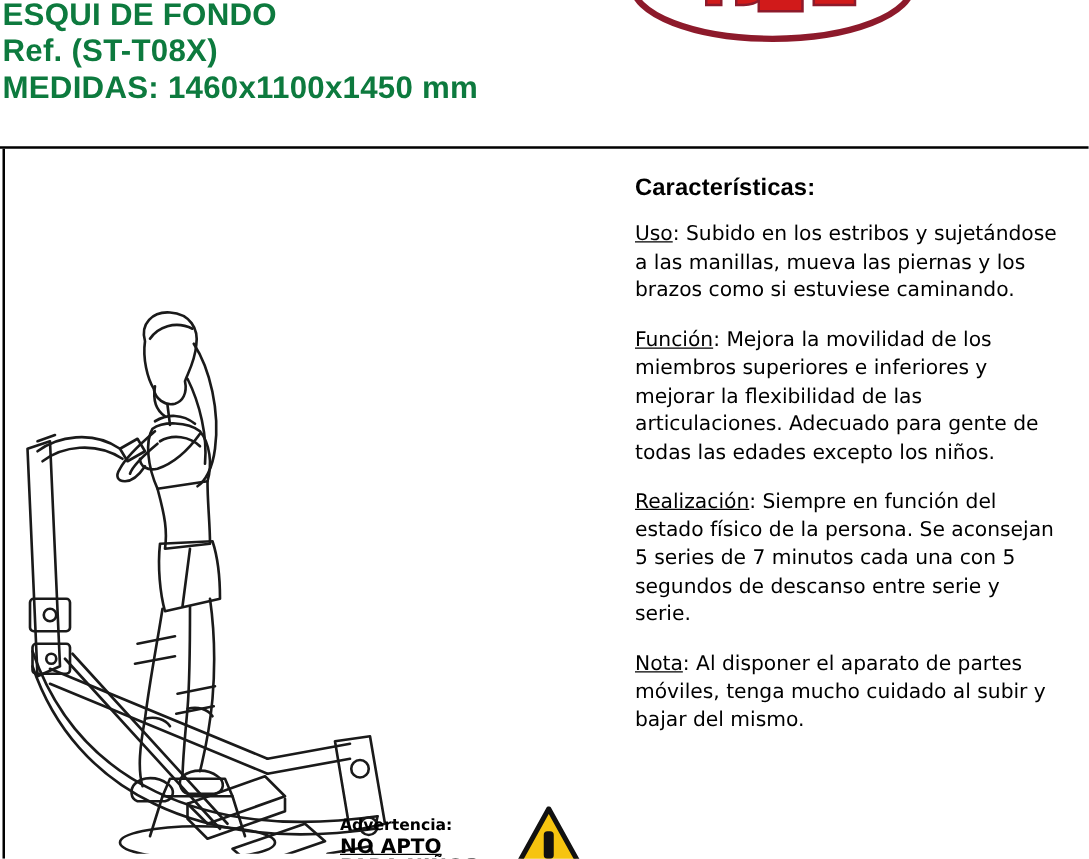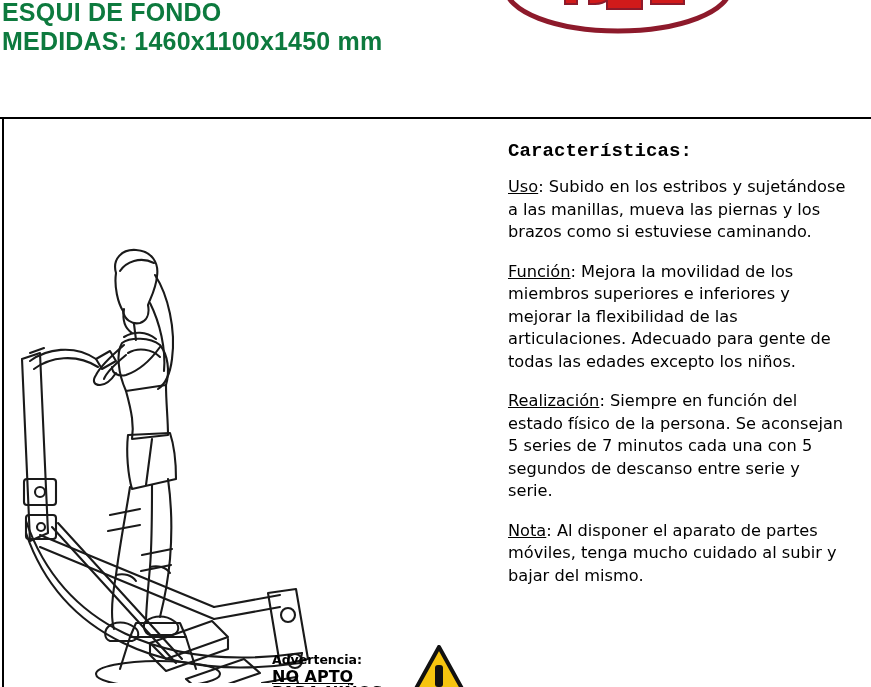--- a/index.html
+++ b/index.html
@@ -111,21 +111,21 @@
 
   
   .content {
     position: absolute;
     left: 508px;
     top: 140px;
     width: 340px;
   }
   .content h2 {
     margin: 0 0 14px 0;
-    font-family: Liberation Mono, monospace;
+    font-family: Liberation Sans, sans-serif;
     font-size: 19px;
     font-weight: bold;
     color: #000;
     letter-spacing: 0.1px;
   }
   .para {
     margin: 0 0 17px 0;
     font-family: "DejaVu Sans", sans-serif;
     font-size: 16.2px;
     line-height: 22.5px;
@@ -137,20 +137,21 @@
   .para:last-child { margin-bottom: 0; }
 </style>
 </head>
 <body>
 
 <div class="page">
 
   <div class="header">
     <div class="title-block">
       <span class="title-line1">ESQUI DE FONDO</span>
+      <span class="title-line2">Ref. (ST-T08X)</span>
       <span class="title-line3">MEDIDAS: 1460x1100x1450 mm</span>
     </div>
 
     <div class="logo">
       <svg width="230" height="100" viewBox="0 0 230 100">
         <ellipse cx="115" cy="30" rx="112" ry="43" fill="none" stroke="#8d1a2b" stroke-width="5"></ellipse>
         <g fill="#d11a1a" stroke="#8d1a2b" stroke-width="2">
           <path d="M62 2 h30 a22 22 0 0 1 0 44 h-6 v-13 h4 a9 9 0 0 0 0 -18 h-16 v31 h-12 z"></path>
           <path d="M104 2 h34 v13 h-21 v5 h18 v12 h-18 v6 h22 v13 h-35 z"></path>
           <path d="M148 2 h33 v12 h-20 v6 h20 v26 h-33 v-12 h20 v-6 h-20 z"></path>

